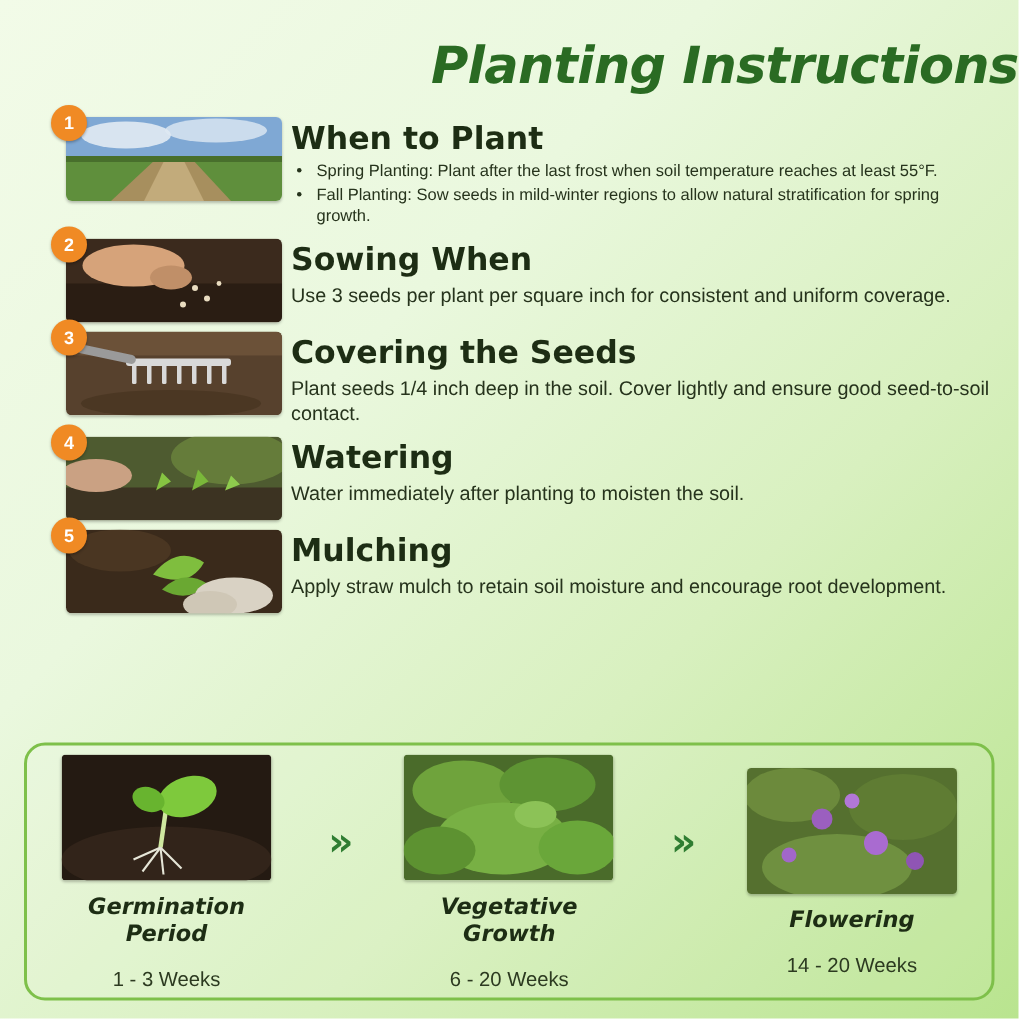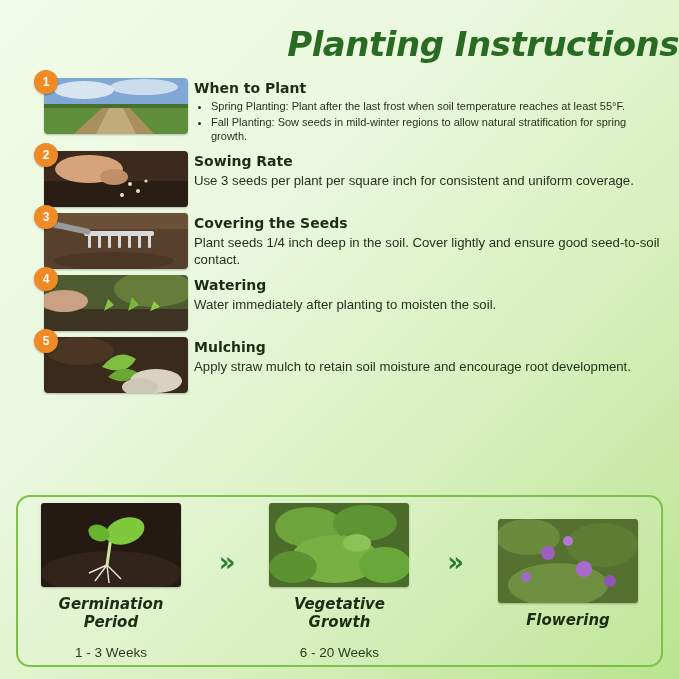--- a/index.html
+++ b/index.html
@@ -79,21 +79,21 @@
     box-shadow: 0 1px 2px rgba(0,0,0,0.3);
     z-index: 3;
   }
 
   .step-body {
     flex: 1;
     padding-top: 2px;
   }
 
   .step-head {
-    font-size: 14px;
+    font-size: 21px;
     font-weight: bold;
     color: #1d2d14;
     margin-bottom: 3px;
     font-family: "DejaVu Sans", sans-serif;
   }
 
   .step-text {
     font-size: 13.2px;
     line-height: 1.33;
     color: #26331c;
@@ -208,21 +208,21 @@
             <ellipse cx="45" cy="18" rx="34" ry="14" fill="#d6a37a"></ellipse>
             <ellipse cx="70" cy="26" rx="14" ry="8" fill="#c08f68"></ellipse>
             <circle cx="86" cy="33" r="2" fill="#e9dcc0"></circle>
             <circle cx="94" cy="40" r="2" fill="#e9dcc0"></circle>
             <circle cx="78" cy="44" r="2" fill="#e9dcc0"></circle>
             <circle cx="102" cy="30" r="1.6" fill="#e9dcc0"></circle>
           </svg>
         </div>
       </div>
       <div class="step-body">
-        <div class="step-head">Sowing Rate</div>
+        <div class="step-head">Sowing When</div>
         <div class="step-text">Use 3 seeds per plant per square inch for consistent and uniform coverage.</div>
       </div>
     </div>
 
     <div class="step">
       <div class="thumb-wrap">
         <div class="badge">3</div>
         <div class="thumb">
           <svg width="144" height="56" viewBox="0 0 144 56">
             <rect width="144" height="56" fill="#57412d"></rect>
@@ -341,16 +341,17 @@
           <ellipse cx="104" cy="26" rx="36" ry="22" fill="#5f7c33"></ellipse>
           <ellipse cx="60" cy="66" rx="50" ry="22" fill="#6f9040"></ellipse>
           <circle cx="50" cy="34" r="7" fill="#9b5fbf"></circle>
           <circle cx="86" cy="50" r="8" fill="#a96bd0"></circle>
           <circle cx="112" cy="62" r="6" fill="#8f55b4"></circle>
           <circle cx="28" cy="58" r="5" fill="#a267c9"></circle>
           <circle cx="70" cy="22" r="5" fill="#b277d8"></circle>
         </svg>
       </div>
       <div class="phase-name">Flowering</div>
+      <div class="phase-dur">14 - 20 Weeks</div>
     </div>
 
   </div>
 </div>
 
 </body></html>

